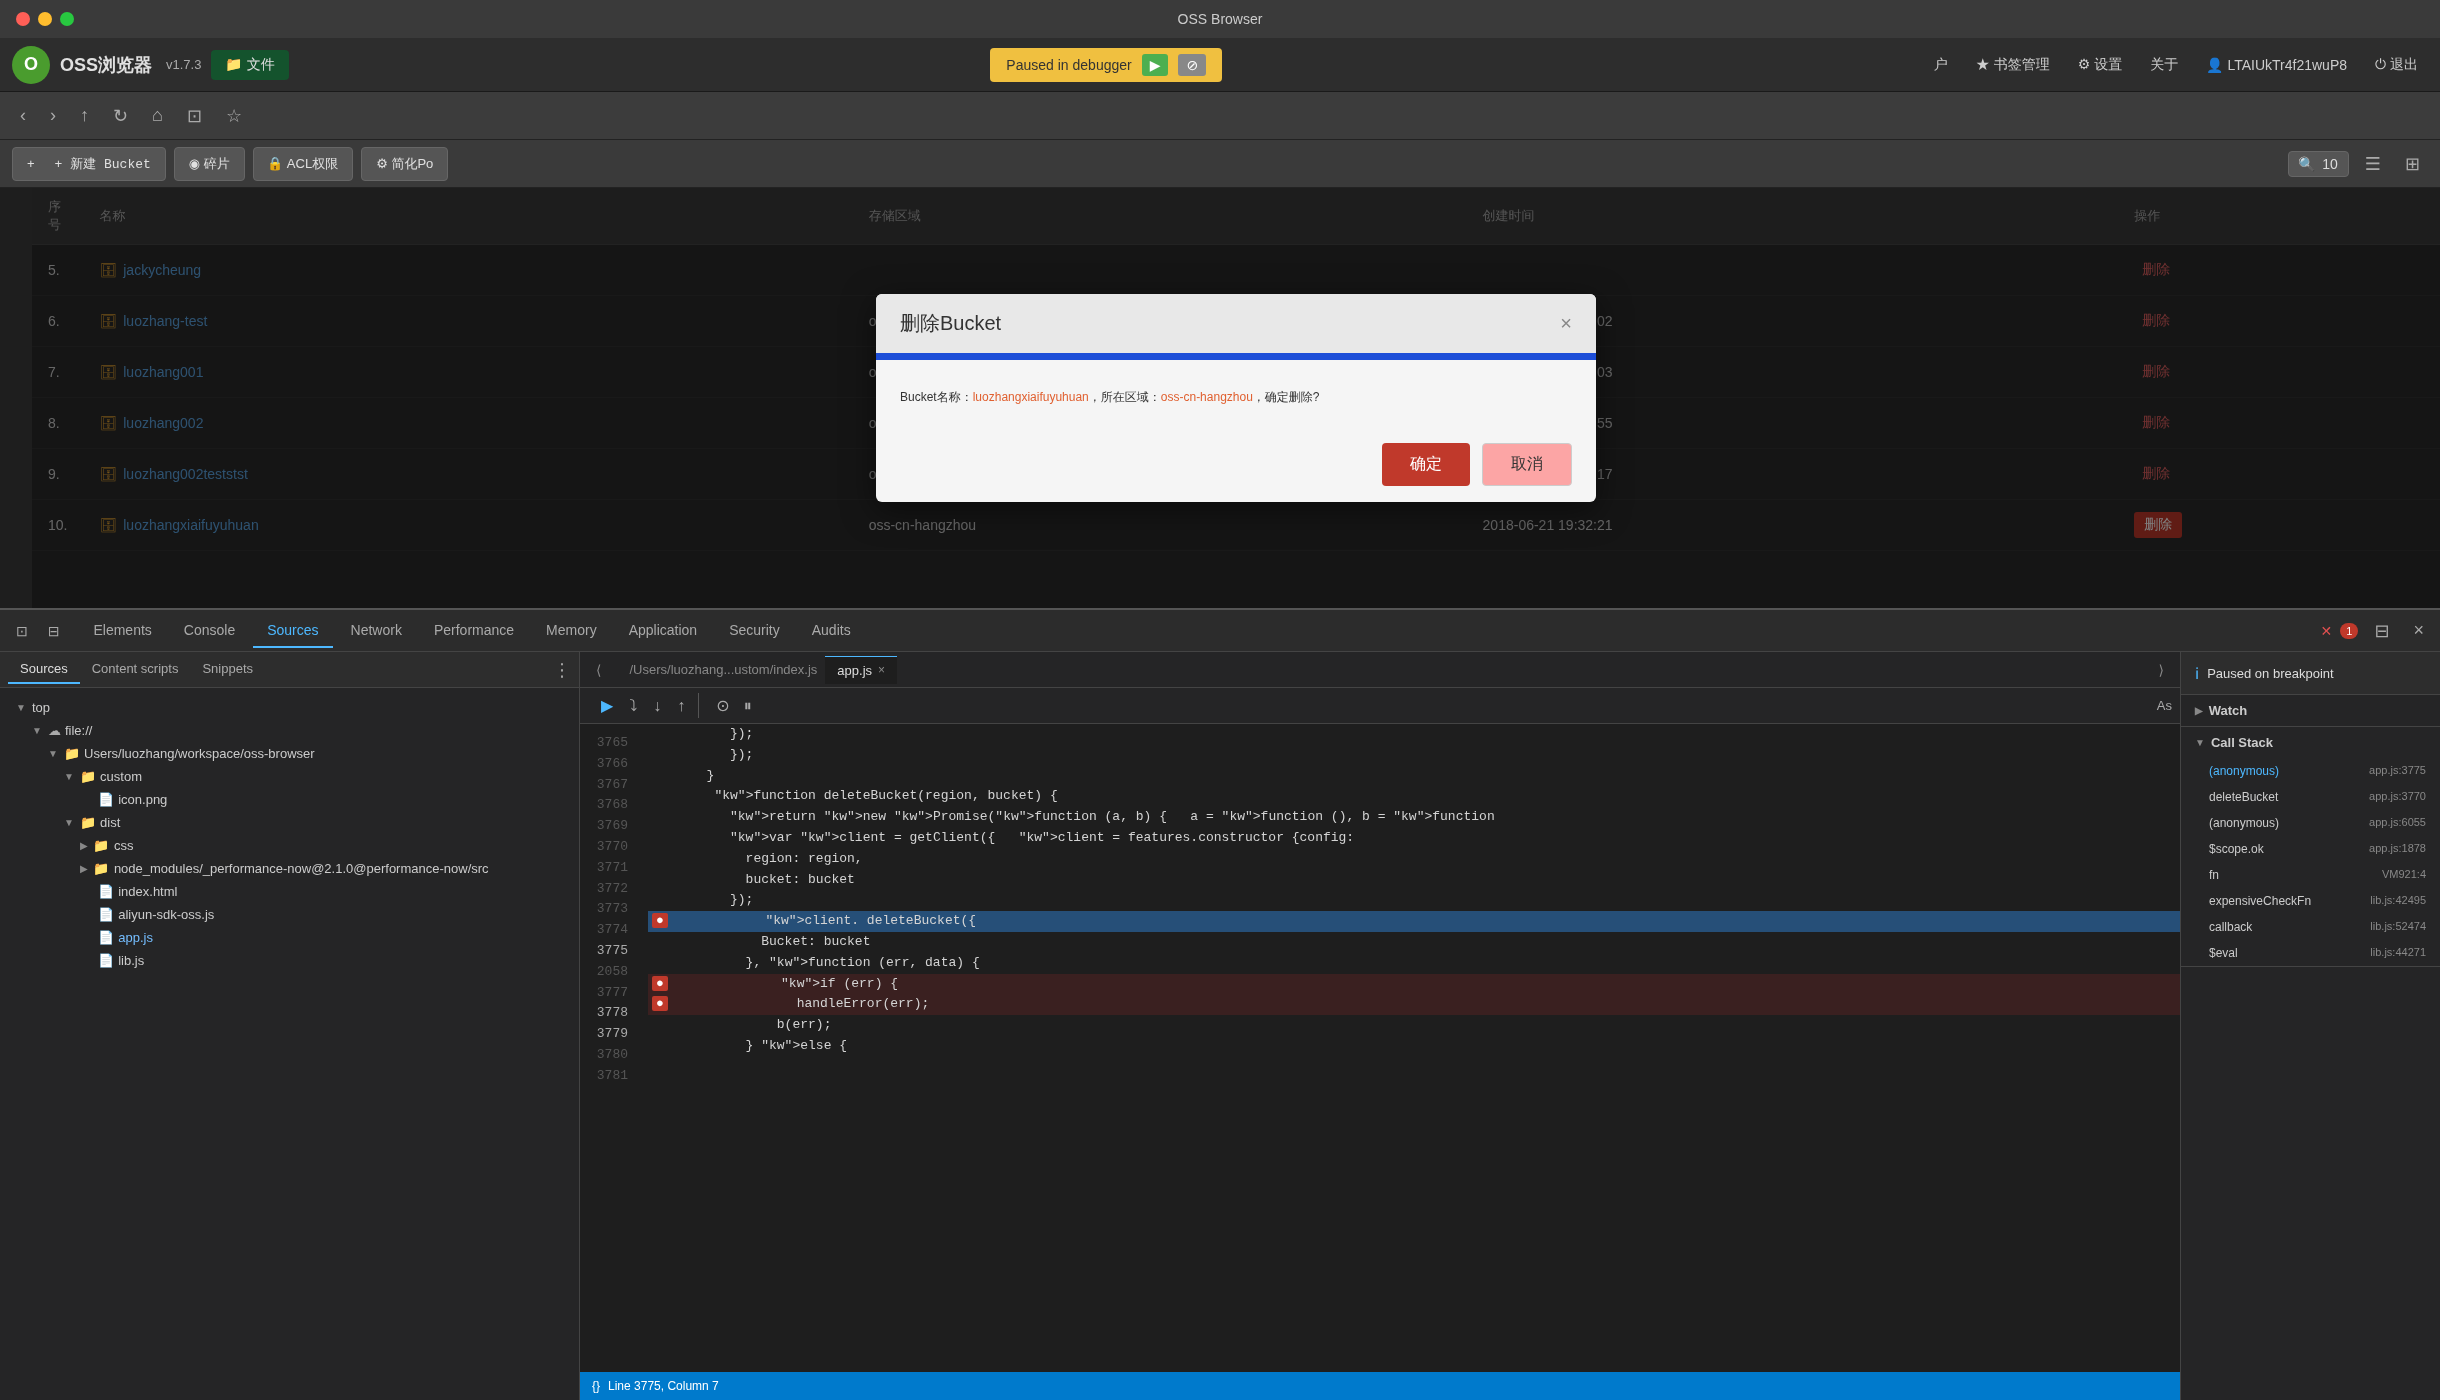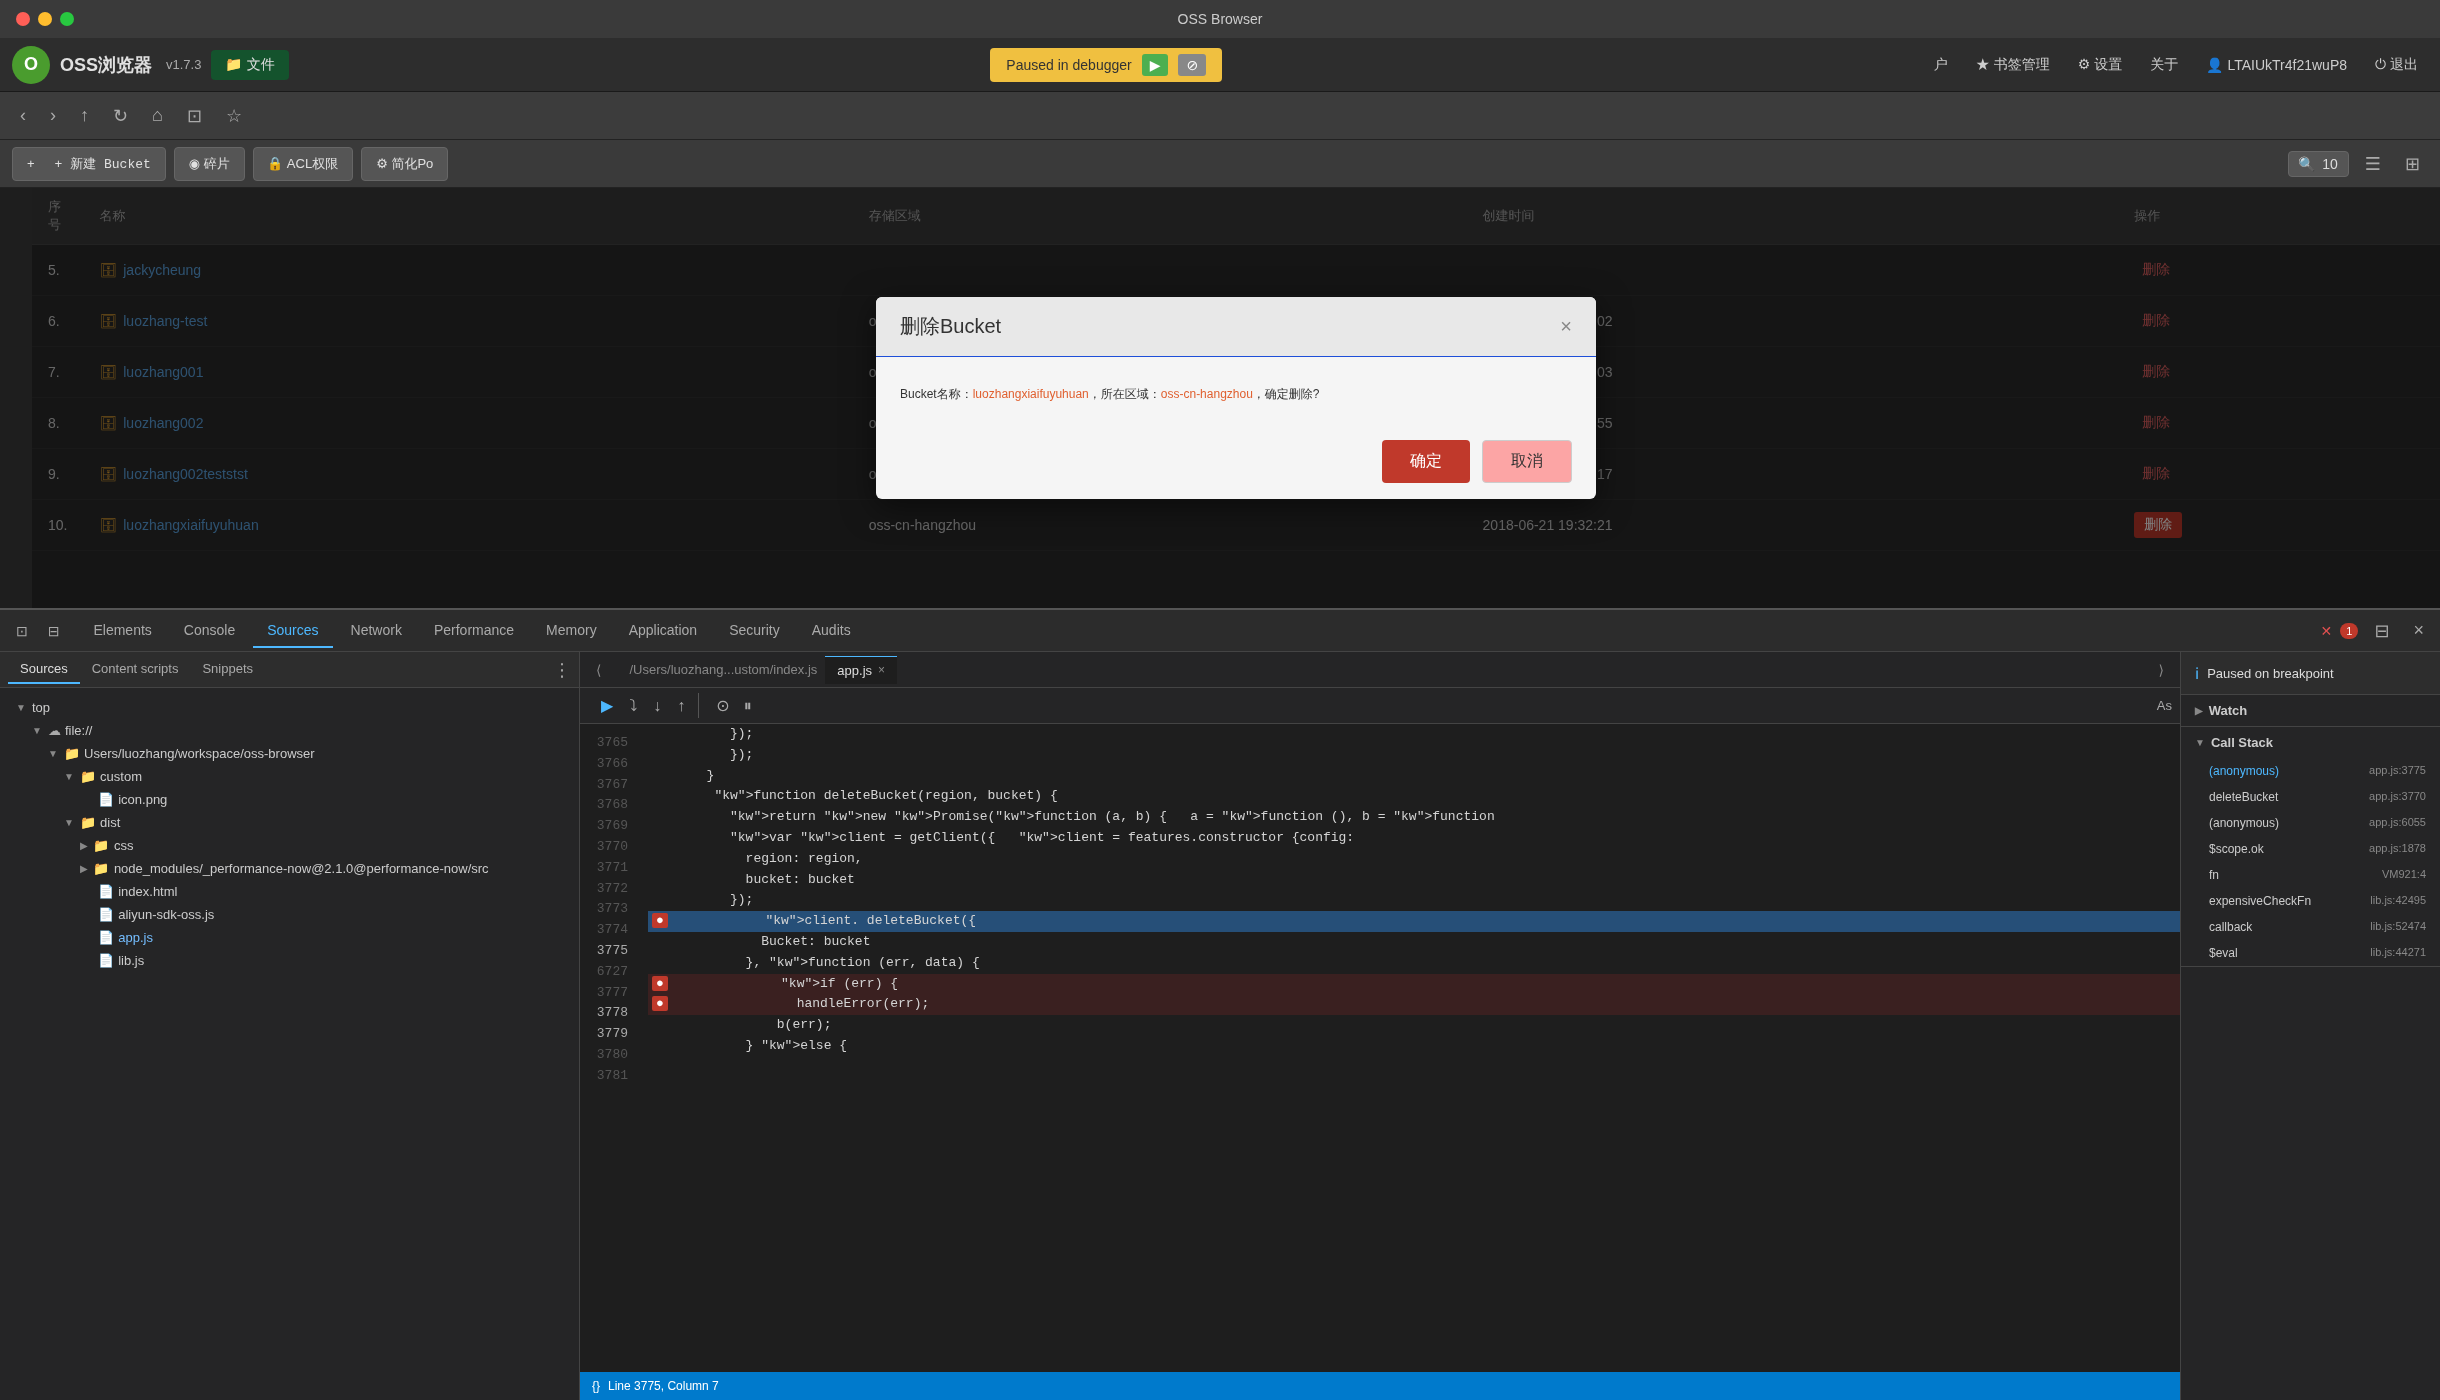--- a/index.html
+++ b/index.html
@@ -200,21 +200,21 @@
       width: 720px;
       box-shadow: 0 8px 32px rgba(0,0,0,0.5);
       overflow: hidden;
     }
     .modal-header {
       background: #e8e8e8;
       padding: 16px 24px;
       display: flex;
       align-items: center;
       justify-content: space-between;
-      border-bottom: 1px solid #1d4ed8;
+      border-bottom: 7px solid #1d4ed8;
       gap: 40px;
     }
     .modal-title { font-size: 20px; color: #333; font-weight: 500; }
     .modal-close { background: none; border: none; color: #888; font-size: 20px; cursor: pointer; }
     .modal-body { padding: 28px 24px 20px; }
     .modal-text { font-size: 12px; color: #333; line-height: 1.6; }
     .modal-text .highlight { color: #e06030; font-weight: 500; }
     .modal-footer {
       display: flex;
       justify-content: flex-end;
@@ -727,21 +727,21 @@
             <div style="padding-top: 0px; padding-bottom: 0px; line-height: 1.6; color: rgb(85, 85, 85);">3766</div>
             <div style="padding-top: 0px; padding-bottom: 0px; line-height: 1.6; color: rgb(85, 85, 85);">3767</div>
             <div style="padding-top: 0px; padding-bottom: 0px; line-height: 1.6; color: rgb(85, 85, 85);">3768</div>
             <div style="padding-top: 0px; padding-bottom: 0px; line-height: 1.6; color: rgb(85, 85, 85);">3769</div>
             <div style="padding-top: 0px; padding-bottom: 0px; line-height: 1.6; color: rgb(85, 85, 85);">3770</div>
             <div style="padding-top: 0px; padding-bottom: 0px; line-height: 1.6; color: rgb(85, 85, 85);">3771</div>
             <div style="padding-top: 0px; padding-bottom: 0px; line-height: 1.6; color: rgb(85, 85, 85);">3772</div>
             <div style="padding-top: 0px; padding-bottom: 0px; line-height: 1.6; color: rgb(85, 85, 85);">3773</div>
             <div style="padding-top: 0px; padding-bottom: 0px; line-height: 1.6; color: rgb(85, 85, 85);">3774</div>
             <div style="padding-top: 0px; padding-bottom: 0px; line-height: 1.6; color: rgb(170, 170, 170);">3775</div>
-            <div style="padding-top: 0px; padding-bottom: 0px; line-height: 1.6; color: rgb(85, 85, 85);">6727</div>
+            <div style="padding-top: 0px; padding-bottom: 0px; line-height: 1.6; color: rgb(85, 85, 85);">2058</div>
             <div style="padding-top: 0px; padding-bottom: 0px; line-height: 1.6; color: rgb(85, 85, 85);">3777</div>
             <div style="padding-top: 0px; padding-bottom: 0px; line-height: 1.6; color: rgb(170, 170, 170);">3778</div>
             <div style="padding-top: 0px; padding-bottom: 0px; line-height: 1.6; color: rgb(170, 170, 170);">3779</div>
             <div style="padding-top: 0px; padding-bottom: 0px; line-height: 1.6; color: rgb(85, 85, 85);">3780</div>
             <div style="padding-top: 0px; padding-bottom: 0px; line-height: 1.6; color: rgb(85, 85, 85);">3781</div>
           </div>
         <div class="code-lines" id="code-content">
             <div class="code-line">          });</div>
             <div class="code-line">          });</div>
             <div class="code-line">       }</div>

